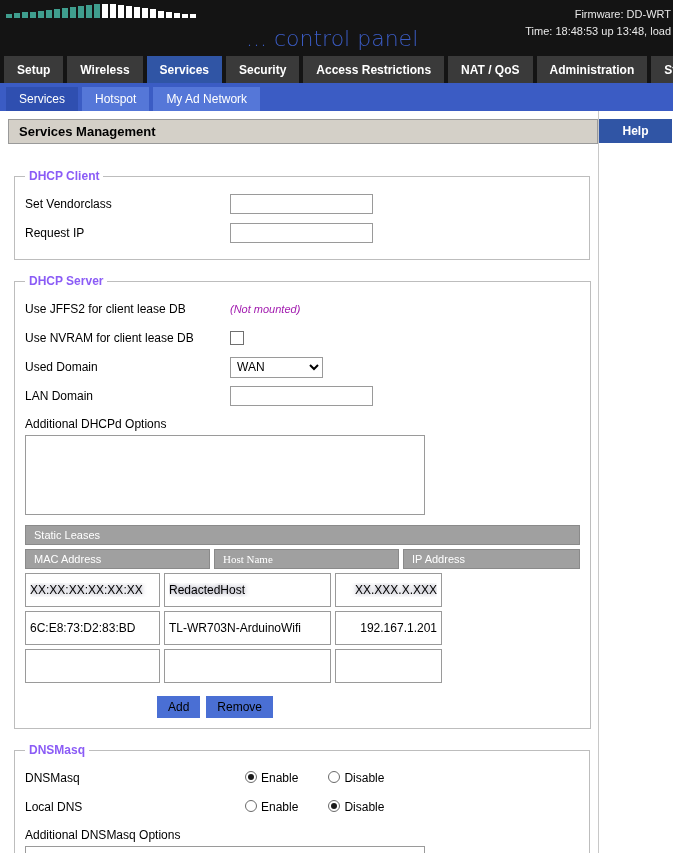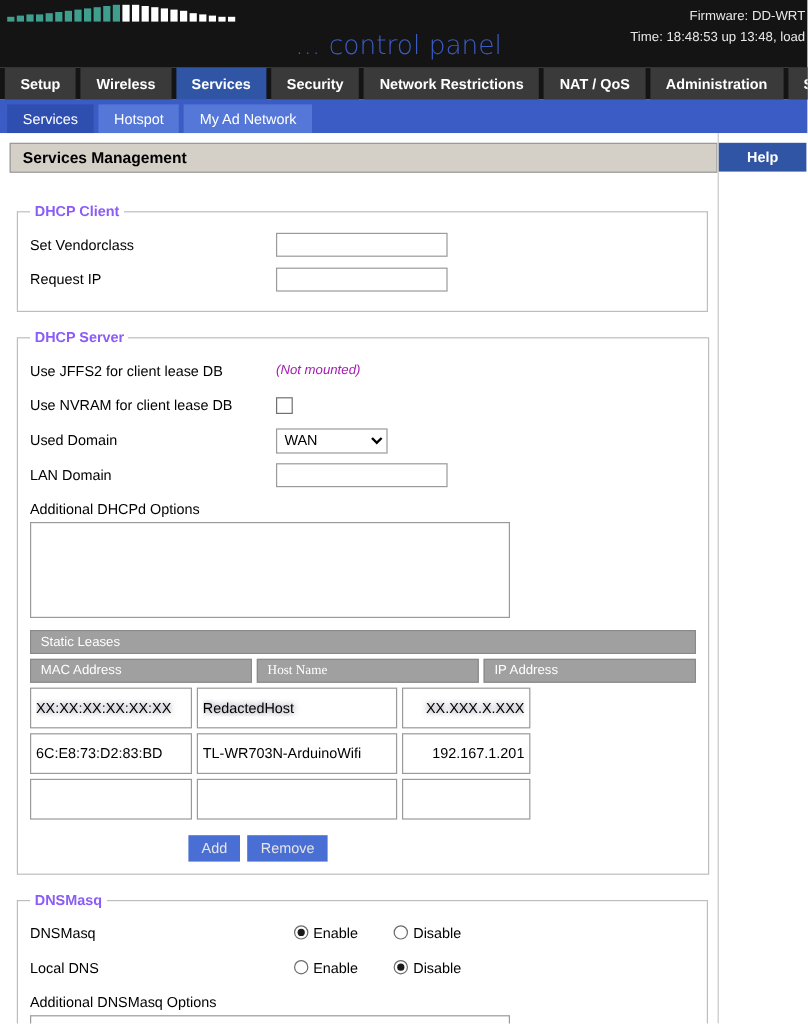--- a/index.html
+++ b/index.html
@@ -264,21 +264,21 @@
   }
   .btn-row {
     display: flex;
     justify-content: center;
     gap: 6px;
     margin-top: 13px;
     margin-right: 175px;
   }
   .btn {
     background: #4a6fd4;
-    color: #e5e5e5;
+    color: #000000;
     font-size: 12px;
     border: none;
     padding: 4px 11px;
     cursor: pointer;
     font-family: "Liberation Sans", sans-serif;
   }
 
   
   .radio-group {
     display: flex;
@@ -349,21 +349,21 @@
     <div>Firmware: DD-WRT</div>
     <div>Time: 18:48:53 up 13:48, load</div>
   </div>
 </div>
 
 <div class="tabbar" id="tabbar">
     <div class="tab">Setup</div>
     <div class="tab">Wireless</div>
     <div class="tab active">Services</div>
     <div class="tab">Security</div>
-    <div class="tab">Network Restrictions</div>
+    <div class="tab">Access Restrictions</div>
     <div class="tab">NAT / QoS</div>
     <div class="tab">Administration</div>
     <div class="tab">Status</div>
   </div>
 
 <div class="subtabbar" id="subtabbar">
     <div class="subtab active">Services</div>
     <div class="subtab">Hotspot</div>
     <div class="subtab">My Ad Network</div>
   </div>

